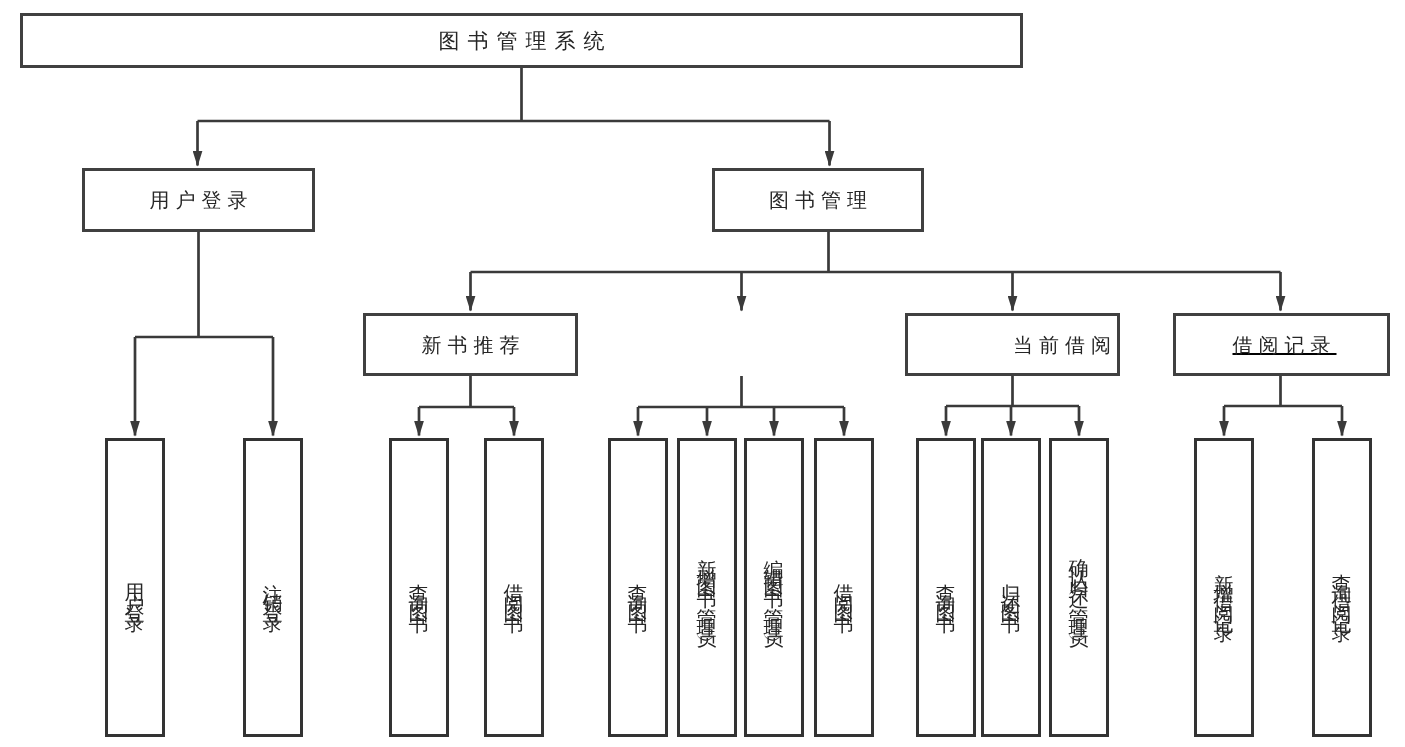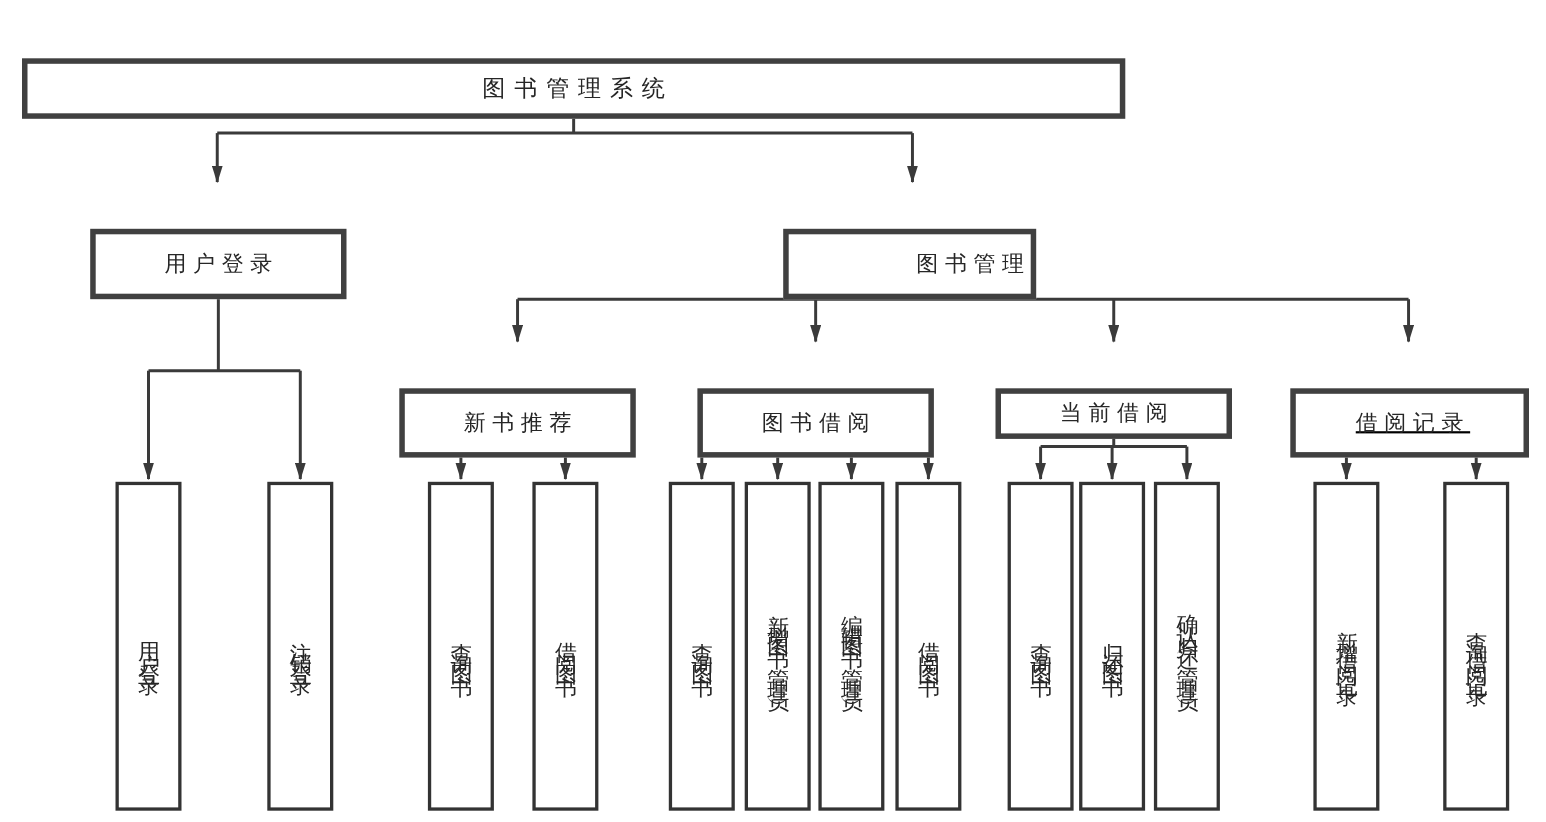--- a/index.html
+++ b/index.html
@@ -3,23 +3,22 @@
 <meta charset="utf-8">
 <style>
   html,body{margin:0;padding:0;background:#ffffff;}
   #canvas{
     position:relative;width:1405px;height:747px;background:#ffffff;
     font-family:"Liberation Sans","DejaVu Sans",sans-serif;overflow:hidden;
   }
   #wires{position:absolute;left:0;top:0;z-index:1;}
   .hbox{
     position:absolute;box-sizing:border-box;background:#ffffff;
-    border:5px solid #404040;display:flex;align-items:center;justify-content:center;
+    border:3px solid #404040;display:flex;align-items:center;justify-content:center;
     z-index:2;
-    margin-top:40px;
   }
   .hbox span{
     font-size:20px;color:#262626;letter-spacing:6px;text-indent:6px;
     white-space:nowrap;line-height:1;
   }
   .hbox.root span{font-size:21px;letter-spacing:8px;text-indent:8px;}
   .vbox{
     position:absolute;box-sizing:border-box;background:#ffffff;
     border:3px solid #333333;display:flex;align-items:center;justify-content:center;
     z-index:2;width:60px;top:438px;height:299px;
@@ -81,31 +80,28 @@
     </g>
   </svg>
 
   <div class="hbox root" style="left:20px;top:13px;width:1003px;height:55px;">
     <span>图书管理系统</span>
   </div>
 
   <div class="hbox" style="left:82px;top:168px;width:233px;height:64px;">
     <span>用户登录</span>
   </div>
-  <div class="hbox" style="left:712px;top:168px;width:230px;height:64px;justify-content:flex-end;">
+  <div class="hbox" style="left:712px;top:168px;width:212px;height:64px;">
     <span>图书管理</span>
   </div>
 
   <div class="hbox" style="left:363px;top:313px;width:215px;height:63px;">
     <span>新书推荐</span>
   </div>
-  <div class="hbox" style="left:634px;top:313px;width:215px;height:63px;">
-    <span>图书借阅</span>
-  </div>
-  <div class="hbox" style="left:905px;top:313px;width:215px;height:46px;">
+  <div class="hbox" style="left:905px;top:313px;width:215px;height:63px;justify-content:flex-end;">
     <span>当前借阅</span>
   </div>
   <div class="hbox" style="left:1173px;top:313px;width:217px;height:63px;text-decoration:underline;">
     <span>借阅记录</span>
   </div>
 
   <div class="vbox" style="left:105px;">
     <span>用户登录</span>
   </div>
   <div class="vbox" style="left:243px;">

